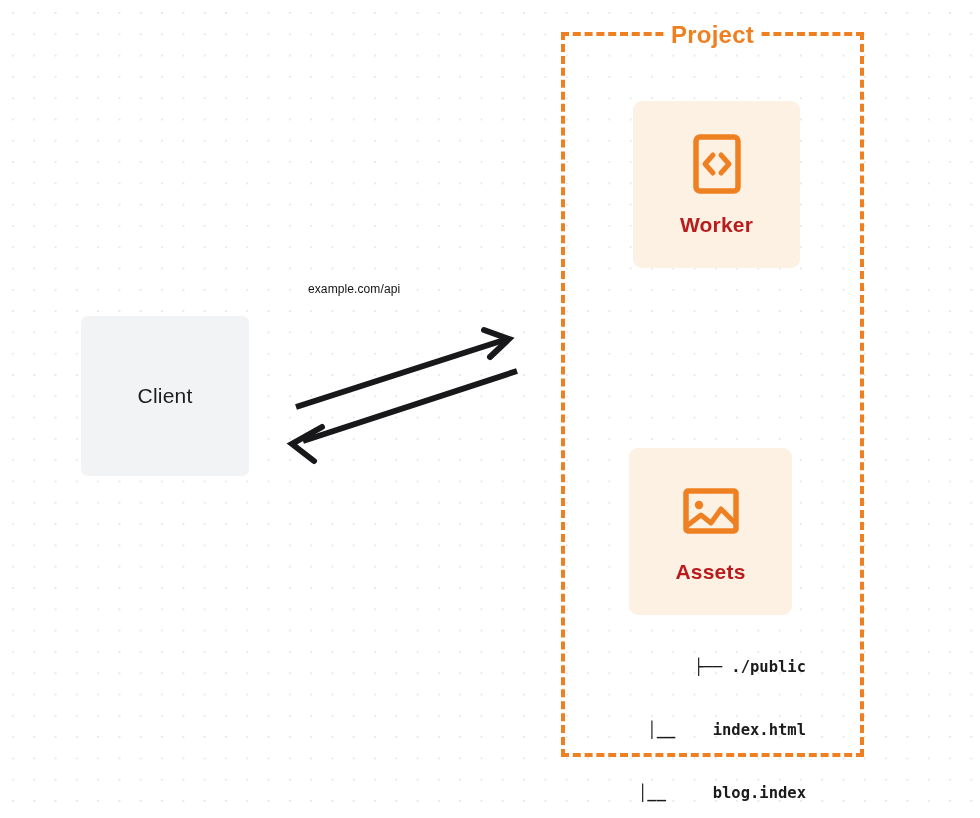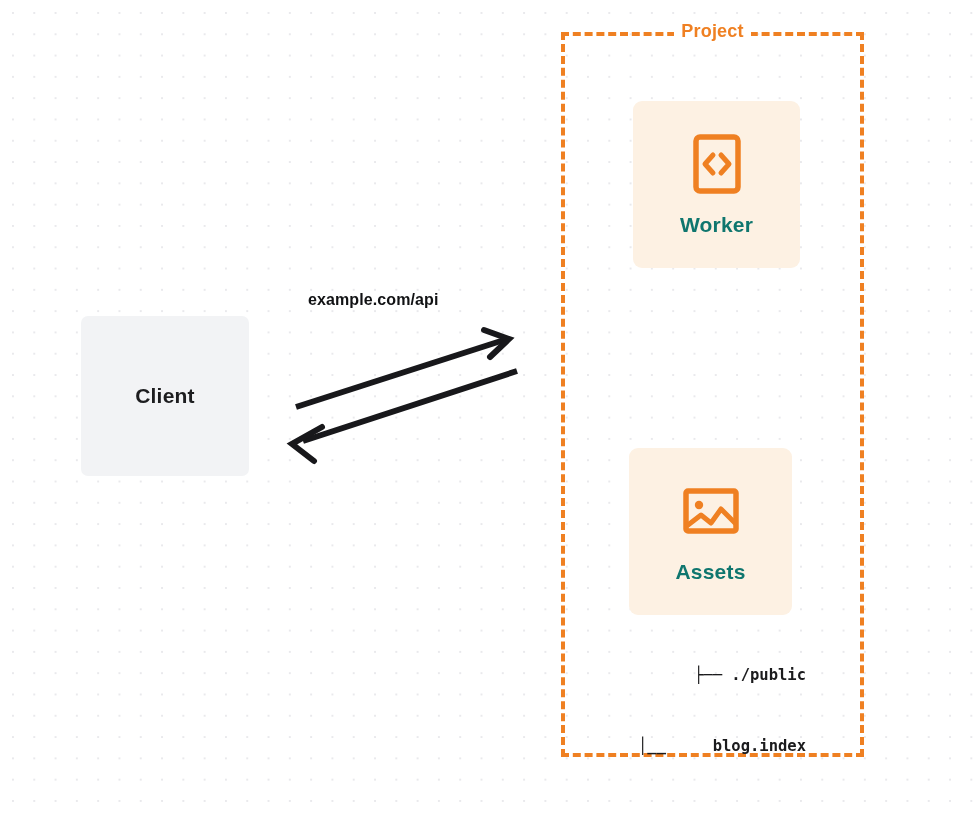--- a/index.html
+++ b/index.html
@@ -32,41 +32,41 @@
     width: 168px;
     height: 160px;
     background: #f2f3f5;
     border-radius: 7px;
     display: flex;
     align-items: center;
     justify-content: center;
   }
   .client-label {
     font-size: 21px;
-    font-weight: bold;
+    font-weight: normal;
     color: #1d1d1f;
     letter-spacing: 0.2px;
   }
 
   
   .arrows-svg {
     position: absolute;
     left: 0;
     top: 0;
     width: 980px;
     height: 818px;
     pointer-events: none;
   }
 
   .arrow-label {
     position: absolute;
     left: 308px;
-    top: 291px;
-    font-size: 16px;
-    font-weight: bold;
+    top: 282px;
+    font-size: 12px;
+    font-weight: normal;
     color: #111214;
     letter-spacing: 0.1px;
     white-space: nowrap;
   }
 
   
   .project-box {
     position: absolute;
     left: 561px;
     top: 32px;
@@ -75,21 +75,21 @@
     box-sizing: border-box;
     border: 4px dashed #ef8022;
     background: transparent;
   }
   .project-title {
     position: absolute;
     left: 561px;
     top: 21px;
     width: 303px;
     text-align: center;
-    font-size: 18px;
+    font-size: 24px;
     font-weight: bold;
     color: #ef8022;
     letter-spacing: 0.2px;
   }
   .project-title span {
     background: #ffffff;
     padding: 0 7px;
   }
 
   
@@ -115,41 +115,40 @@
     height: 167px;
   }
   .card-icon {
     width: 62px;
     height: 62px;
     margin-bottom: 18px;
   }
   .card-label {
     font-size: 21px;
     font-weight: bold;
-    color: #0f766e;
+    color: #b91c1c;
     letter-spacing: 0.2px;
   }
 
   
   .file-tree {
     position: absolute;
     left: 606px;
     top: 615px;
     width: 200px;
     font-family: "DejaVu Sans Mono", monospace;
     font-size: 15.5px;
     font-weight: bold;
     line-height: 21px;
     color: #1b1b1d;
     text-align: right;
     white-space: pre;
   }
   .tree-line {
     display: block;
-    margin-top: 8px;
   }
 </style>
 </head>
 <body>
 
 <div id="canvas">
 
   <div class="client-box">
     <div class="client-label">Client</div>
   </div>
@@ -187,17 +186,18 @@
     <svg class="card-icon" viewBox="0 0 62 62" xmlns="http://www.w3.org/2000/svg">
       <rect x="6" y="11" width="50" height="40" rx="2" ry="2" fill="none" stroke="#ef8022" stroke-width="5.5"></rect>
       <circle cx="19" cy="25" r="4.2" fill="#ef8022"></circle>
       <polyline points="8,45 21,35 31,43 41,29 55,43" fill="none" stroke="#ef8022" stroke-width="5" stroke-linecap="round" stroke-linejoin="round"></polyline>
     </svg>
     <div class="card-label">Assets</div>
   </div>
 
   <div class="file-tree">
     <span class="tree-line">├── ./public</span>
+    <span class="tree-line">│__    index.html</span>
     <span class="tree-line">│__     blog.index</span>
     
   </div>
 
 </div>
 
 </body></html>

